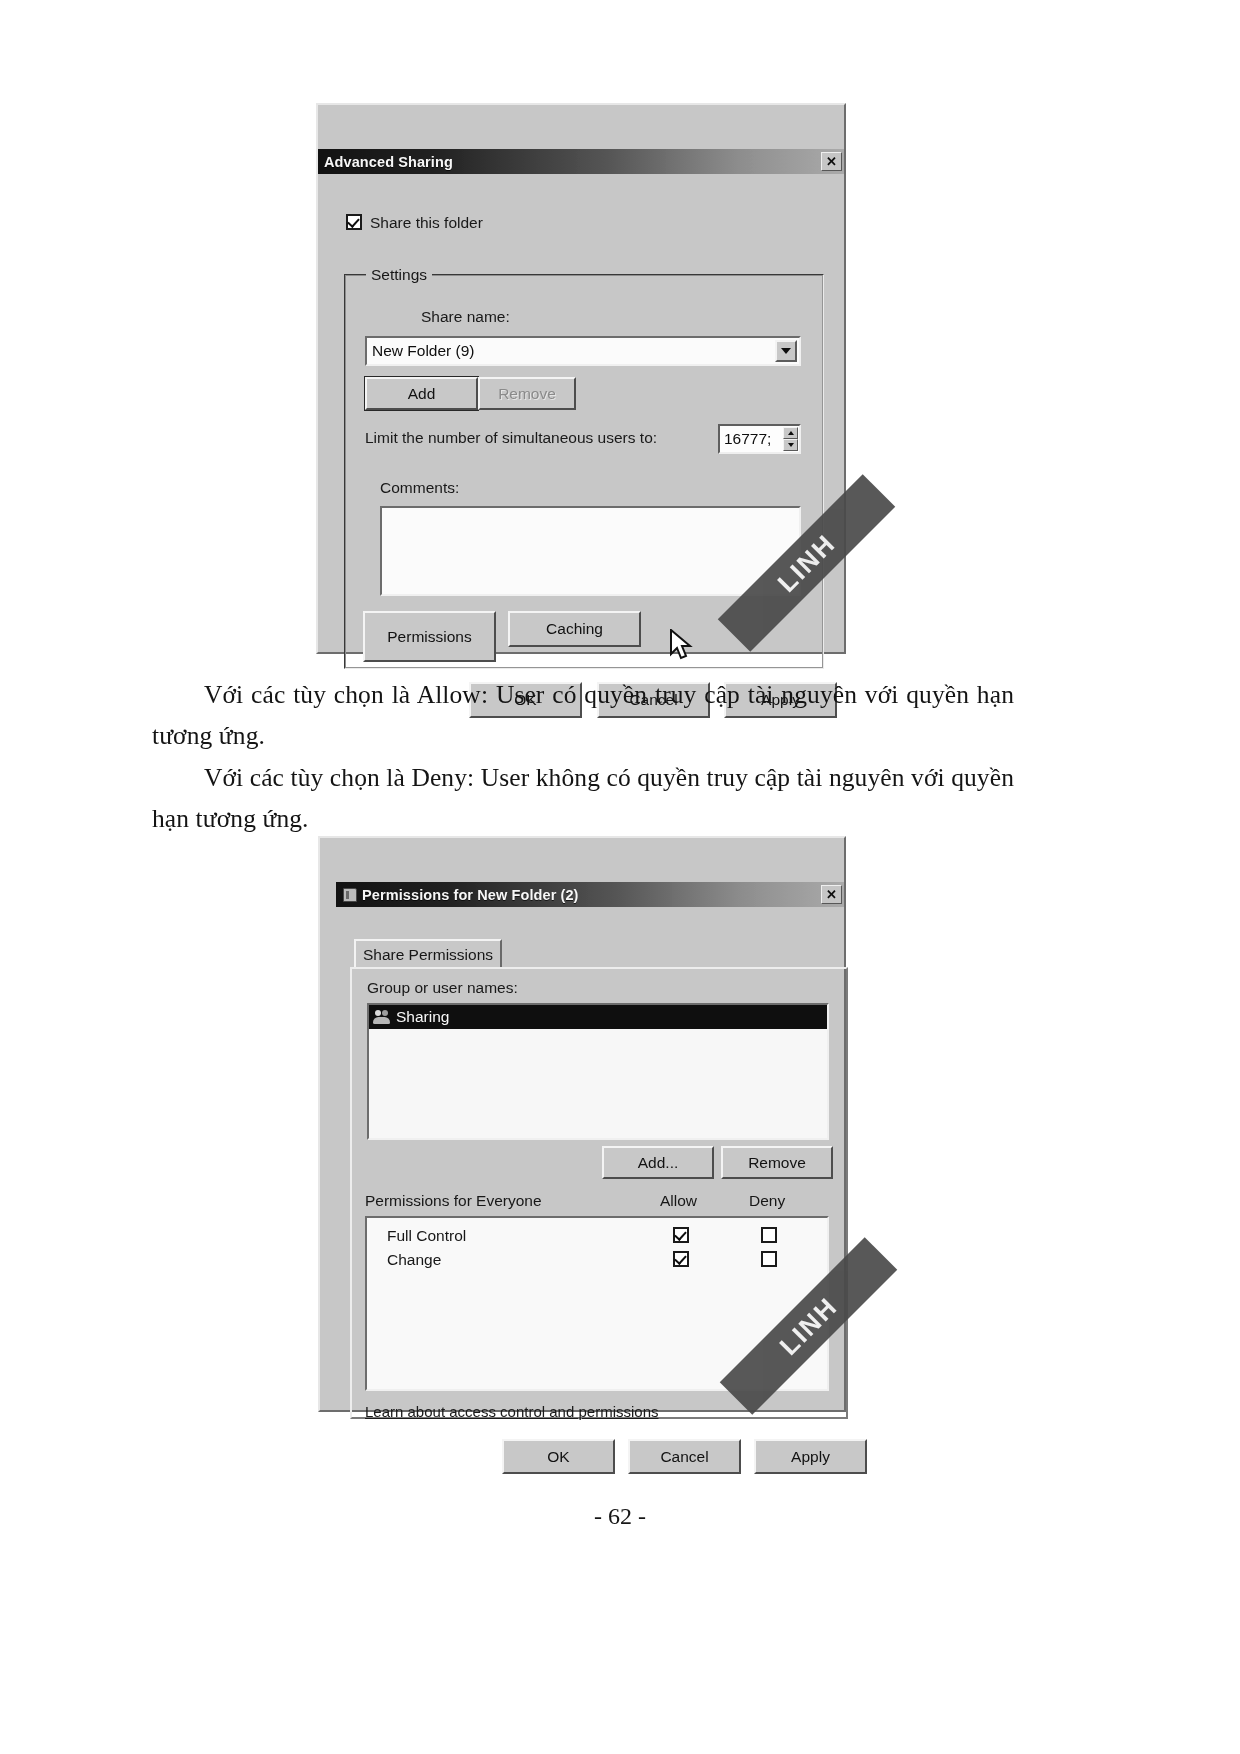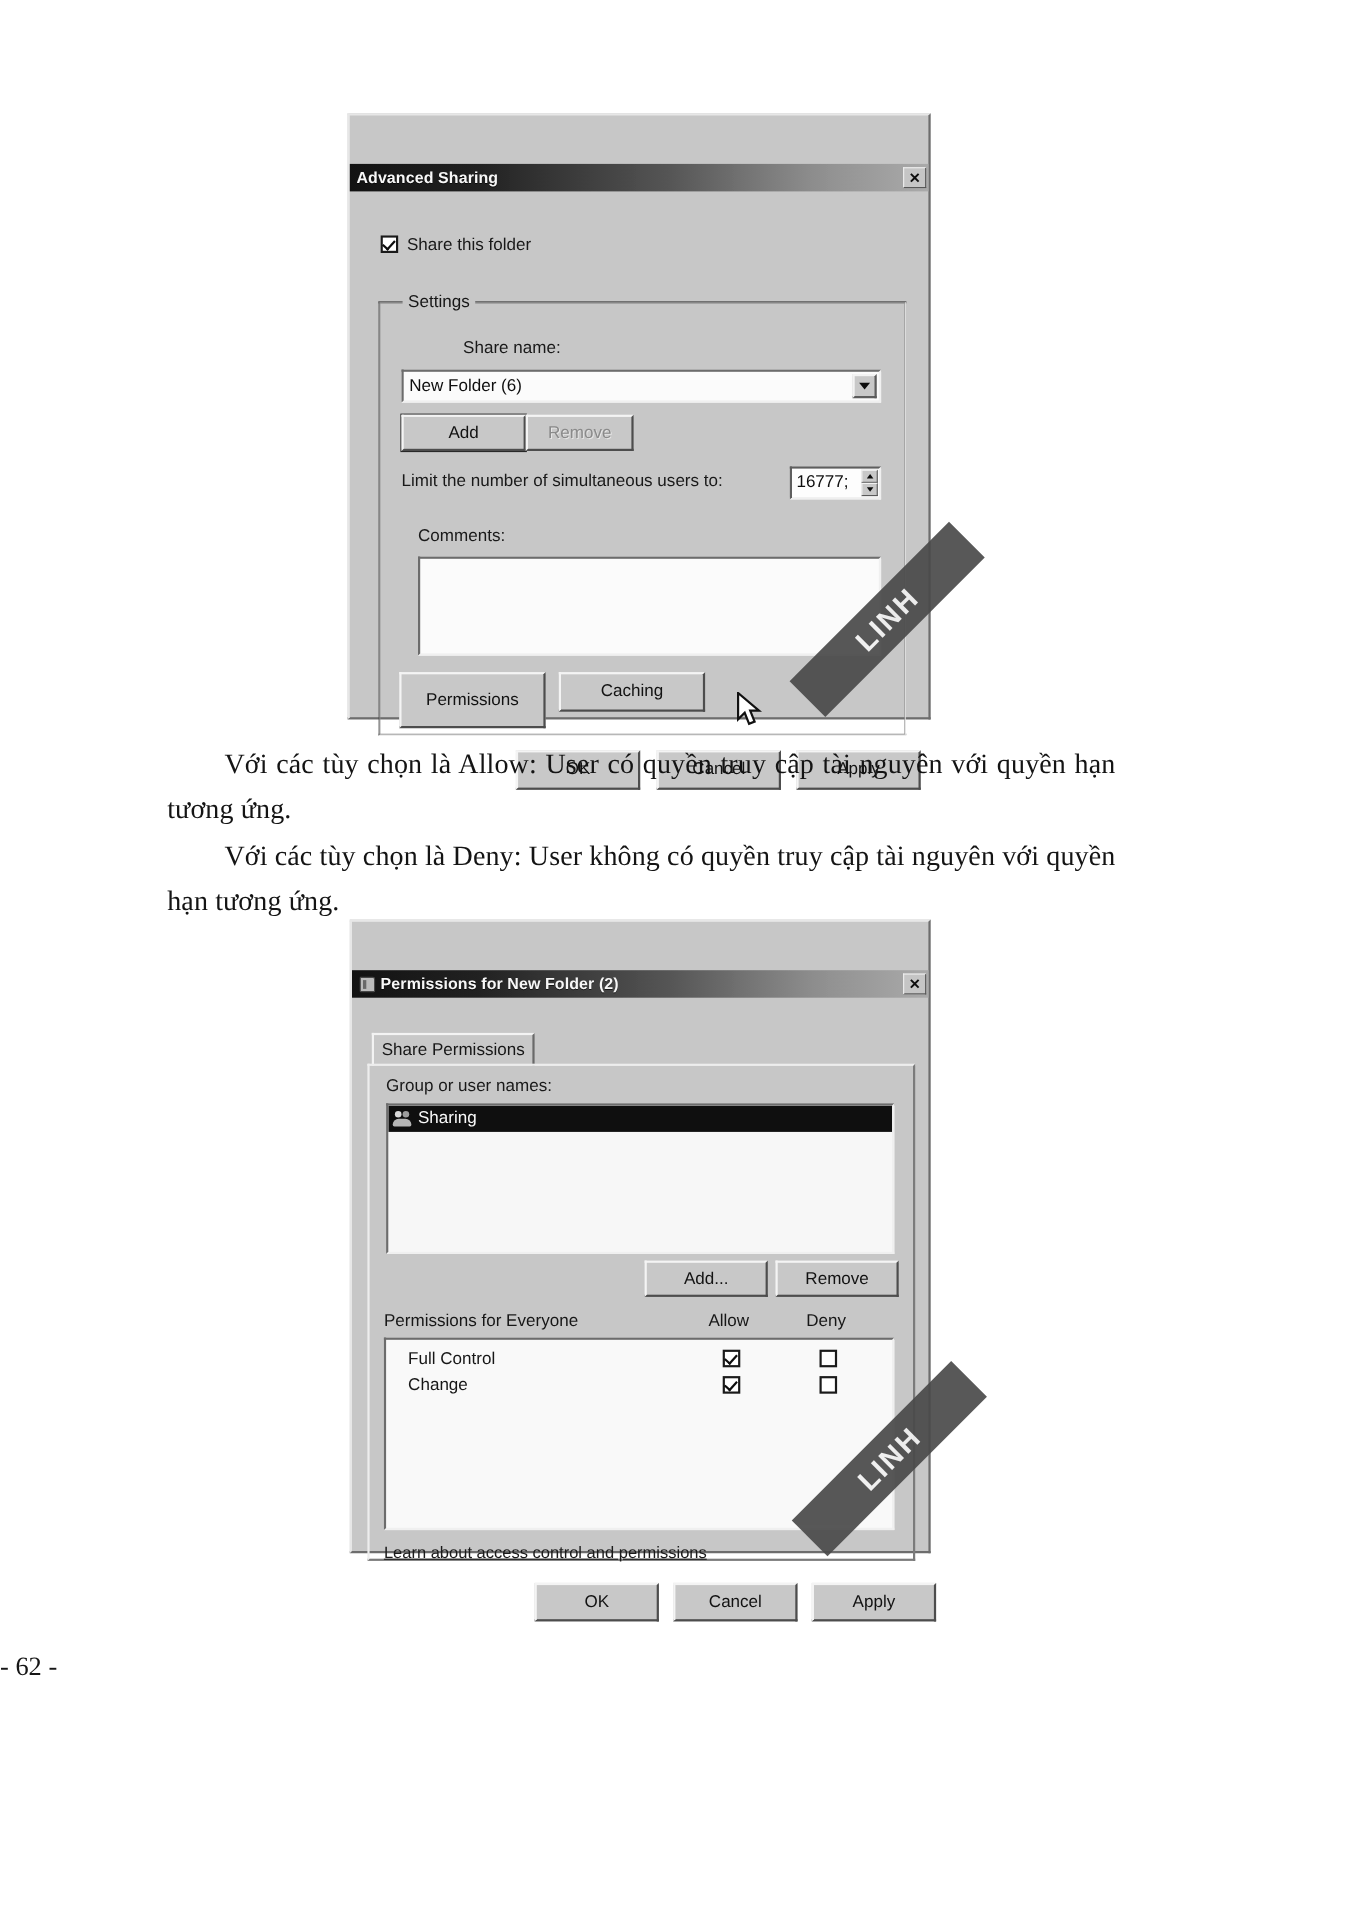--- a/index.html
+++ b/index.html
@@ -27,21 +27,21 @@
     line-height: 41px;
     color: #141414;
     text-align: justify;
     letter-spacing: 0.1px;
   }
   .para .indent { display: inline-block; width: 52px; }
 
   .folio {
     position: absolute;
     left: 0; right: 0;
-    text-align: left;
+    text-align: center;
     font-family: "Liberation Serif", serif;
     font-size: 24px;
     color: #161616;
   }
 
   
   .dlg {
     position: absolute;
     background: #c5c5c5;
     border-top: 2px solid #e4e4e4;
@@ -379,21 +379,21 @@
     <div class="dlg-body">
 
       <div class="chk box3d checked" style="left:28px; top:40px;"></div>
       <div class="lbl" style="left:52px; top:40px;">Share this folder</div>
 
       <div class="groupbox" style="left:26px; top:100px; width:480px; height:395px;"></div>
       <div class="groupbox-title" style="left:48px; top:92px;">Settings</div>
 
       <div class="lbl" style="left:65px; top:134px;margin-left:38px;">Share name:</div>
       <div class="textinput" style="left:47px; top:162px; width:436px; height:30px;">
-        <span>New Folder (6)</span>
+        <span>New Folder (9)</span>
         <span class="combo-arrow">
             <i></i>
           </span>
       </div>
 
       <div class="btn default" style="left:47px; top:203px; width:113px; height:33px;">Add</div>
       <div class="btn disabled" style="left:160px; top:203px; width:98px; height:33px;">Remove</div>
 
       <div class="lbl" style="left:47px; top:255px;">Limit the number of simultaneous users to:</div>
       <div class="spinner" style="left:400px; top:250px; width:83px; height:30px;">
@@ -427,21 +427,21 @@
   <div class="ribbon" style="left:704px; top:540px; width:205px; height:46px;">LINH</div>
 
   <div class="para" style="left:152px; top:674px; width:862px;">
     <span class="indent"></span><span>Với các tùy chọn là Allow: User có quyền truy cập tài nguyên với quyền hạn tương ứng.</span>
   </div>
 
   <div class="para" style="left:152px; top:757px; width:862px;">
     <span class="indent"></span><span>Với các tùy chọn là Deny: User không có quyền truy cập tài nguyên với quyền hạn tương ứng.</span>
   </div>
 
-  <div class="dlg" style="left:318px; top:836px; width:528px; height:576px;">
+  <div class="dlg" style="left:318px; top:836px; width:528px; height:576px;padding-left:16px;">
     <div class="titlebar">
       <span class="tb-icon">
         <span class="folder-glyph"></span>
       </span>
       <span class="tb-title">Permissions for New Folder (2)</span>
       <span class="spacer"></span>
       <span class="closebtn">✕</span>
     </div>
 
     <div class="dlg-body">

